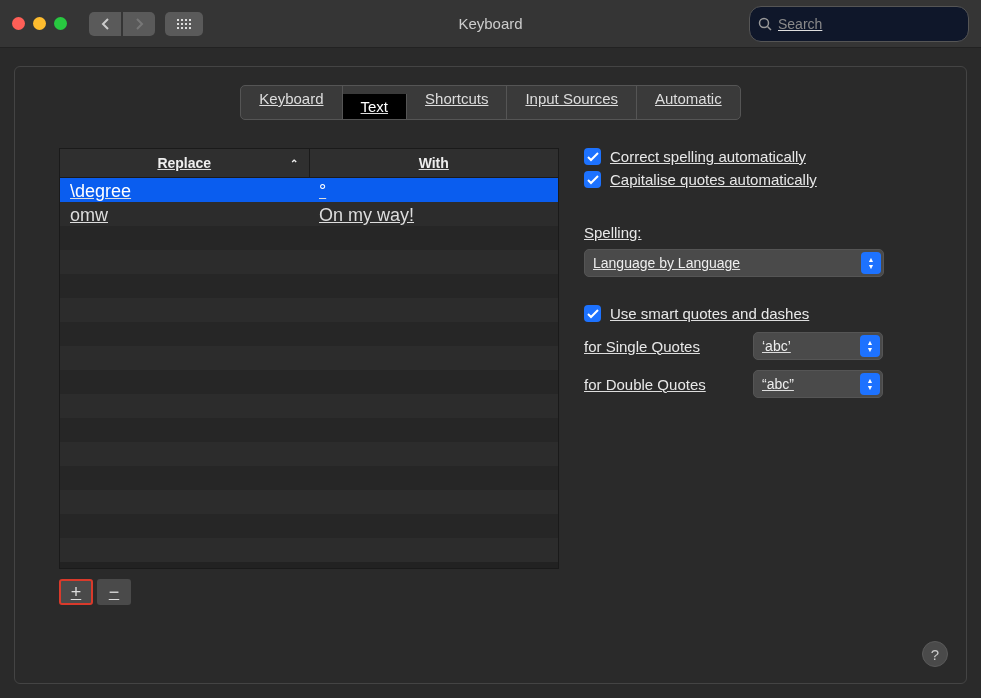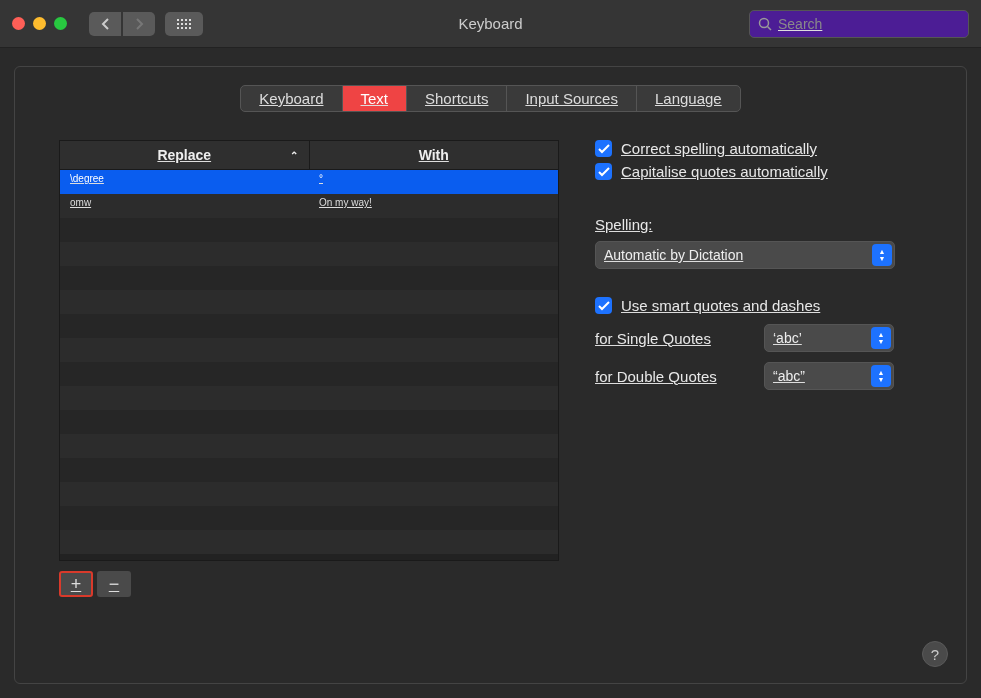--- a/index.html
+++ b/index.html
@@ -14,50 +14,50 @@
   .dot.yellow { background:#febc2e; }
   .dot.green { background:#28c840; }
   .nav-group { display:flex; gap:2px; margin-right:10px; }
   .nav-btn { width:32px; height:24px; background:#5a5a5a; border:none; border-radius:5px; display:flex; align-items:center; justify-content:center; color:#bbb; }
   .nav-btn:first-child { border-top-right-radius:0; border-bottom-right-radius:0; }
   .nav-btn:last-child { border-top-left-radius:0; border-bottom-left-radius:0; }
   .grid-btn { width:38px; height:24px; background:#5a5a5a; border:none; border-radius:5px; display:flex; align-items:center; justify-content:center; margin-right:20px; }
   .grid-icon { display:grid; grid-template-columns:repeat(4,2px); grid-template-rows:repeat(3,2px); gap:2px; }
   .grid-icon span { background:#ddd; }
   .title { position:absolute; left:50%; transform:translateX(-50%); color:#ccc; font-size:15px; }
-  .search-wrap { margin-left:auto; display:flex; align-items:center; background:#4c1d95; border-radius:5px; padding:3px 8px; width:220px; height:28px; border:1px solid #555; }
+  .search-wrap { margin-left:auto; display:flex; align-items:center; background:#0f172a; border-radius:12px; padding:3px 8px; width:220px; height:36px; border:1px solid #555; }
   .search-wrap svg { flex:0 0 auto; margin-right:6px; }
   .search-input { background:transparent; border:none; outline:none; color:#ccc; font-size:14px; width:100%; }
   .search-input::placeholder { color:#8a8a8a; }
 
   
   .content { padding:18px 14px 14px 14px; position:relative; height:650px; }
   .panel { border:1px solid #444; border-radius:6px; height:618px; padding:18px 22px 22px 22px; position:relative; }
 
   .tabs { display:flex; justify-content:center; margin-bottom:28px; }
   .tabrow { display:flex; border:1px solid #555; border-radius:5px; overflow:hidden; background:#3a3a3a; }
   .tab { padding:4px 18px; font-size:15px; color:#ddd; border-right:1px solid #555; cursor:default; }
   .tab:last-child { border-right:none; }
-  .tab.active { background:#ef4444; color:#fff; }
-
-  .body { display:flex; gap:36px;padding-left:22px; }
+  .tab.active { background:#000000; color:#fff;margin-top:8px; }
+
+  .body { display:flex; gap:25px;padding-left:22px; }
 
   
   .table-wrap { width:500px; }
   .table { width:100%; border:1px solid #1a1a1a; background:#222; }
   .thead { display:flex; background:#2f2f2f; border-bottom:1px solid #1a1a1a; }
   .th { flex:1; padding:6px 10px; font-size:14px; font-weight:600; color:#eee; display:flex; align-items:center; justify-content:center; position:relative; }
   .th:first-child { border-right:1px solid #1a1a1a; }
   .sort-caret { position:absolute; right:10px; font-size:10px; }
   .tbody { height:390px; }
   .tr { display:flex; height:24px; }
   .tr:nth-child(odd){ background:#262626; }
   .tr:nth-child(even){ background:#2c2c2c; }
   .tr.selected { background:#0a5def; color:#fff; }
-  .td { flex:1; padding:3px 10px; font-size:10px; overflow:hidden; white-space:nowrap; }
+  .td { flex:1; padding:3px 10px; font-size:18px; overflow:hidden; white-space:nowrap; }
 
   .table-btns { display:flex; margin-top:10px; }
   .sq-btn { width:34px; height:26px; background:#4a4a4a; border:none; color:#ddd; font-size:18px; display:flex; align-items:center; justify-content:center; }
   .sq-btn.plus { border:2px solid #d93a2b; border-radius:3px; margin-right:4px; }
   .sq-btn.minus { border-radius:3px; }
 
   
   .options { flex:1; padding-top:0; font-size:15px; color:#e8e8e8; }
   .chk-row { display:flex; align-items:center; gap:9px; margin-bottom:6px; }
   .chk { width:17px; height:17px; border-radius:4px; background:#1d72ff; display:flex; align-items:center; justify-content:center; flex:0 0 auto; }
@@ -124,21 +124,21 @@
 
   <div class="content">
     <div class="panel">
 
       <div class="tabs">
         <div class="tabrow">
           <div class="tab">Keyboard</div>
           <div class="tab active">Text</div>
           <div class="tab">Shortcuts</div>
           <div class="tab">Input Sources</div>
-          <div class="tab">Language</div>
+          <div class="tab">Automatic</div>
         </div>
       </div>
 
       <div class="body">
 
         <div class="table-wrap">
           <div class="table">
             <div class="thead">
               <div class="th">
                 <span>Replace</span>
@@ -234,21 +234,21 @@
             <div class="chk">
               <svg width="12" height="10" viewBox="0 0 12 10">
                   <path d="M1 5 L4 8 L11 1" stroke="#fff" stroke-width="2" fill="none"></path>
                 </svg>
             </div>
             <span>Capitalise quotes automatically</span>
           </div>
 
           <div class="section-label">Spelling:</div>
           <div class="select full">
-            <span>Automatic by Dictation</span>
+            <span>Language by Language</span>
             <div class="arrows">
                 <span>▲</span>
                 <span>▼</span>
               </div>
           </div>
 
           <div style="height:28px"></div>
           <div class="chk-row">
             <div class="chk">
               <svg width="12" height="10" viewBox="0 0 12 10">

